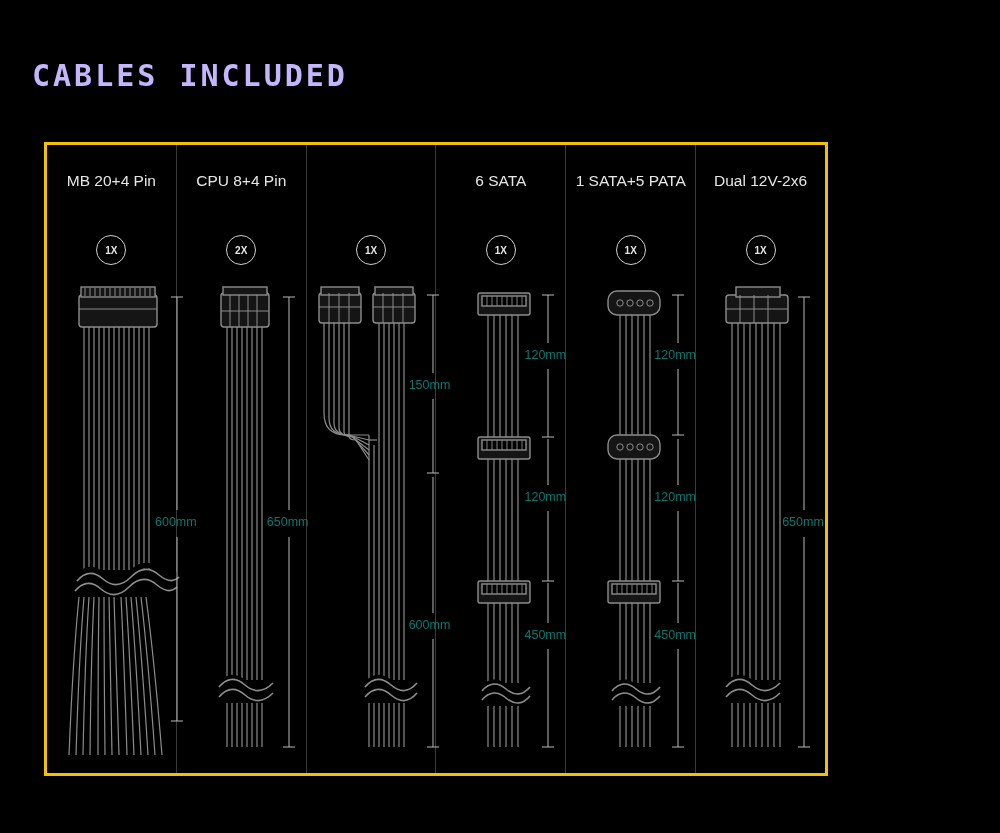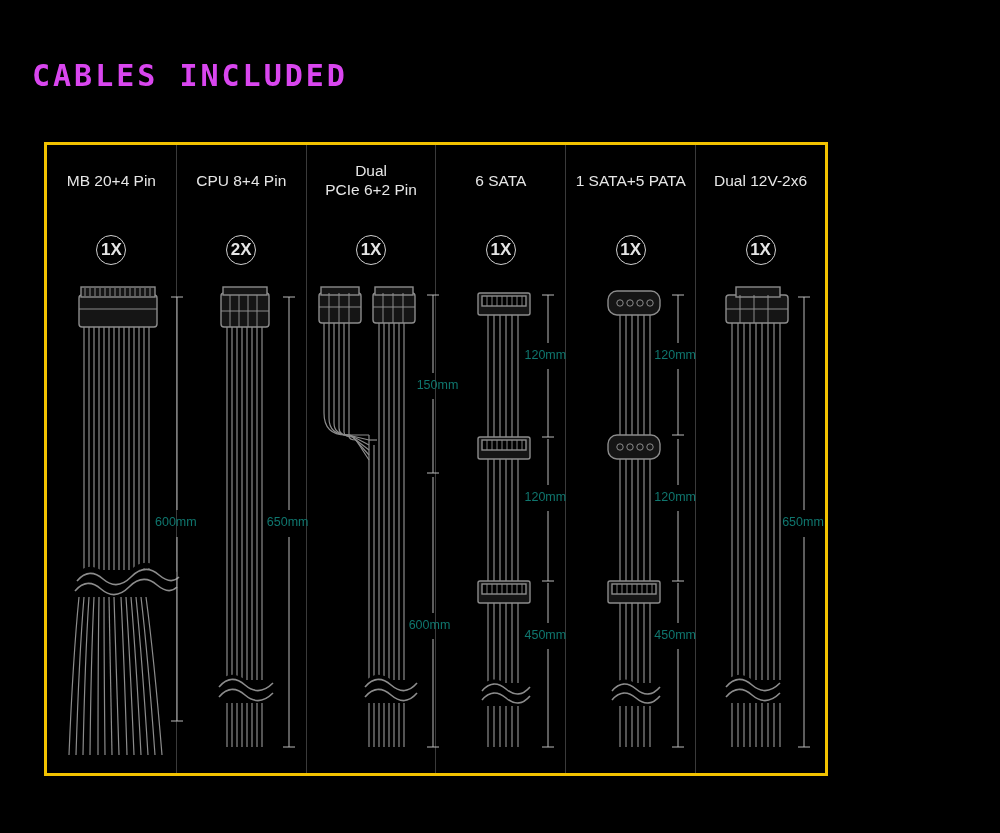--- a/index.html
+++ b/index.html
@@ -16,21 +16,21 @@
     position: relative;
   }
   .page-title {
     position: absolute;
     left: 32px;
     top: 58px;
     font-family: "DejaVu Sans Mono", monospace;
     font-size: 30px;
     font-weight: bold;
     letter-spacing: 3px;
-    color: #d946ef;
+    color: #c4b5fd;
   }
   .panel {
     position: absolute;
     left: 44px;
     top: 142px;
     width: 784px;
     height: 634px;
     border: 3px solid #f2c200;
     box-sizing: border-box;
     display: flex;
@@ -58,21 +58,21 @@
   .qty {
     position: absolute;
     top: 90px;
     left: 50%;
     transform: translateX(-50%);
     width: 30px;
     height: 30px;
     border: 1.5px solid #cfcfcf;
     border-radius: 50%;
     color: #e6e6e6;
-    font-size: 17px;
+    font-size: 10px;
     font-weight: bold;
     display: flex;
     align-items: center;
     justify-content: center;
     box-sizing: border-box;
   }
 
   .art {
     position: absolute;
     top: 140px;
@@ -217,24 +217,20 @@
             <line x1="106" y1="12" x2="118" y2="12"></line>
             <line x1="106" y1="462" x2="118" y2="462"></line>
           </g>
         </g>
       </svg>
       <div class="dimlabel" style="left: 90px; top: 230px;">650mm</div>
     </div>
   </div>
 
   <div class="col">
-    <div class="col-title two-line">
-      <div>Dual</div>
-      <div>PCIe 6+2 Pin</div>
-    </div>
     <div class="qty">1X</div>
     <div class="art">
       <svg width="152" height="480" viewBox="0 0 152 480">
         <g stroke="#8c8c8c" fill="none" stroke-width="1.4">
 
           <rect x="12" y="8" width="42" height="30" rx="3" fill="#151515"></rect>
           <rect x="14" y="2" width="38" height="8" fill="#151515"></rect>
           <g stroke-width="1">
             <line x1="22" y1="8" x2="22" y2="38"></line>
             <line x1="32" y1="8" x2="32" y2="38"></line>
@@ -291,21 +287,21 @@
             <line x1="126" y1="10" x2="126" y2="88"></line>
             <line x1="126" y1="114" x2="126" y2="188"></line>
             <line x1="120" y1="10" x2="132" y2="10"></line>
             <line x1="120" y1="188" x2="132" y2="188"></line>
             <line x1="126" y1="192" x2="126" y2="328"></line>
             <line x1="126" y1="354" x2="126" y2="462"></line>
             <line x1="120" y1="462" x2="132" y2="462"></line>
           </g>
         </g>
       </svg>
-      <div class="dimlabel" style="left: 102px; top: 93px; margin-left: 8px;">150mm</div>
+      <div class="dimlabel" style="left: 102px; top: 93px;">150mm</div>
       <div class="dimlabel" style="left: 102px; top: 333px;">600mm</div>
     </div>
   </div>
 
   <div class="col">
     <div class="col-title">6 SATA</div>
     <div class="qty">1X</div>
     <div class="art">
       <svg width="152" height="480" viewBox="0 0 152 480">
         <g stroke="#8c8c8c" fill="none" stroke-width="1.4">

